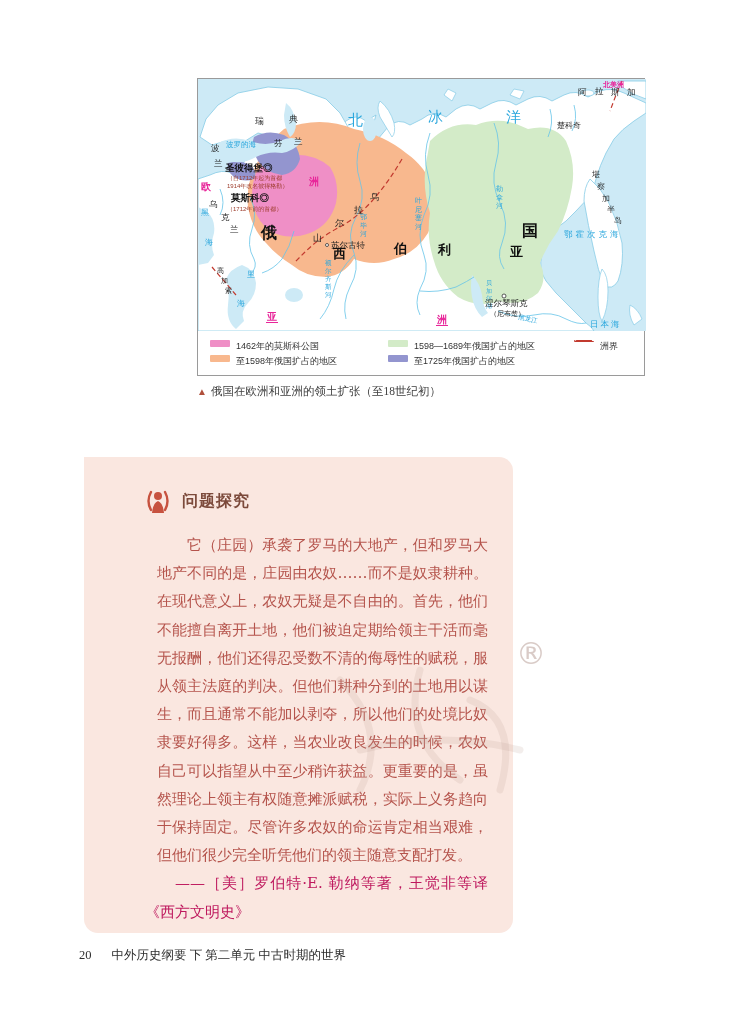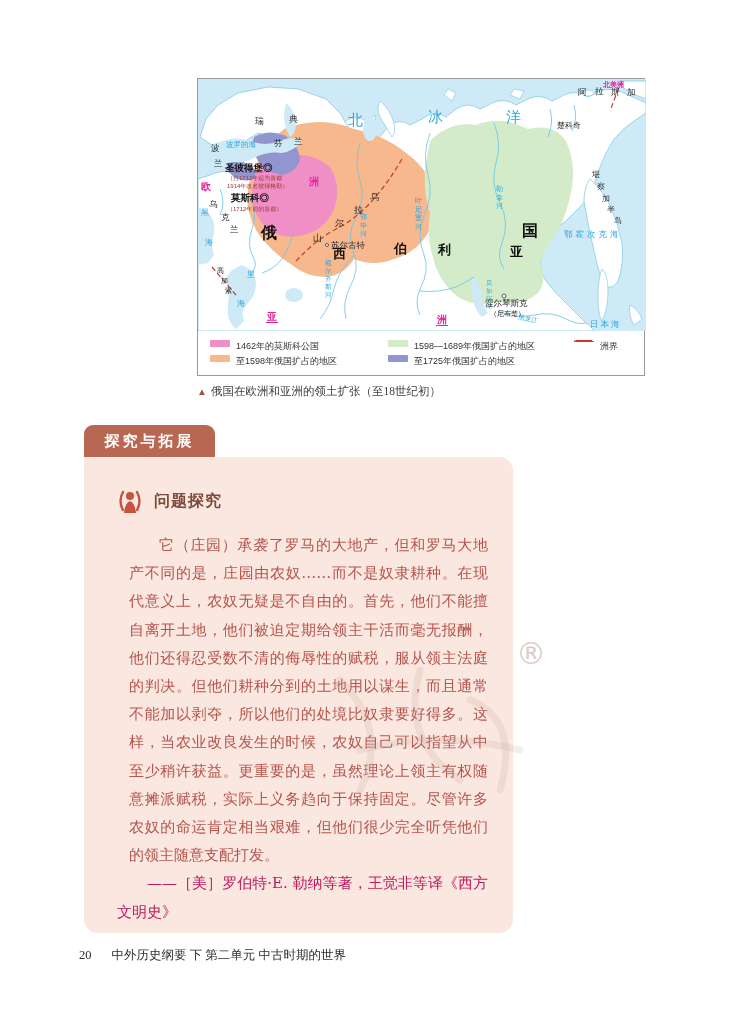--- a/index.html
+++ b/index.html
@@ -28,21 +28,21 @@
   .lb-city{fill:#101010;font-weight:bold;}
   .lb-big{fill:#101010;font-weight:bold;}
   .lb-continent{fill:#e8269a;font-weight:bold;}
   .lb-note{fill:#9c3b2a;}
 
   
   .explore-tab{position:absolute;left:84px;top:425px;width:131px;height:32px;
                background:#b86753;border-radius:9px 9px 0 0;color:#fff;
                font-size:15px;font-weight:bold;letter-spacing:3px;text-align:center;line-height:32px;}
   .explore-panel{position:absolute;left:84px;top:457px;width:429px;height:476px;
-                 background:#fae7e0;border-radius:0 14px 14px 14px;box-sizing:border-box;}
+                 background:#fae7e0;border-radius:0 14px 14px 14px;box-sizing:border-box;padding-left:28px;}
   .panel-heading{display:flex;align-items:center;margin:30px 0 0 32px;}
   .panel-heading .hlabel{margin-left:10px;font-size:16px;font-weight:bold;color:#7c4a3b;letter-spacing:1px;}
   .quote{margin:16px 25px 0 45px;font-size:15px;line-height:28.2px;color:#b5544c;
          text-align:justify;text-indent:2em;font-family:"DejaVu Serif","Liberation Serif",serif;}
   .attribution{margin:0 25px 0 33px;font-size:15px;line-height:28.2px;color:#be185d;
          text-align:justify;text-indent:2em;font-family:"DejaVu Serif","Liberation Serif",serif;}
   .task{margin:14px 25px 0 33px;font-size:15px;line-height:28px;color:#343434;
         text-align:justify;text-indent:2em;font-family:"Liberation Serif",serif;}
 
   
@@ -206,21 +206,20 @@
             <span class="legend-label">至1725年俄国扩占的地区</span>
           </div>
         </div>
     </div>
 
     <div class="map-caption">
       <span class="tri">▲</span><span>俄国在欧洲和亚洲的领土扩张（至18世纪初）</span>
     </div>
   </div>
 
-  <div class="explore-tab">探究与拓展</div>
 
   <div class="explore-panel">
     <div class="panel-heading">
       <svg width="28" height="28" viewBox="0 0 28 28">
         <path d="M7,5 Q2,14 7,23" fill="none" stroke="#c7523f" stroke-width="2.4" stroke-linecap="round"></path>
         <path d="M21,5 Q26,14 21,23" fill="none" stroke="#c7523f" stroke-width="2.4" stroke-linecap="round"></path>
         <circle cx="14" cy="9" r="4" fill="#c7523f"></circle>
         <path d="M14,14 Q9,16 8,26 L20,26 Q19,16 14,14 Z" fill="#c7523f"></path>
       </svg>
       <span class="hlabel">问题探究</span>

